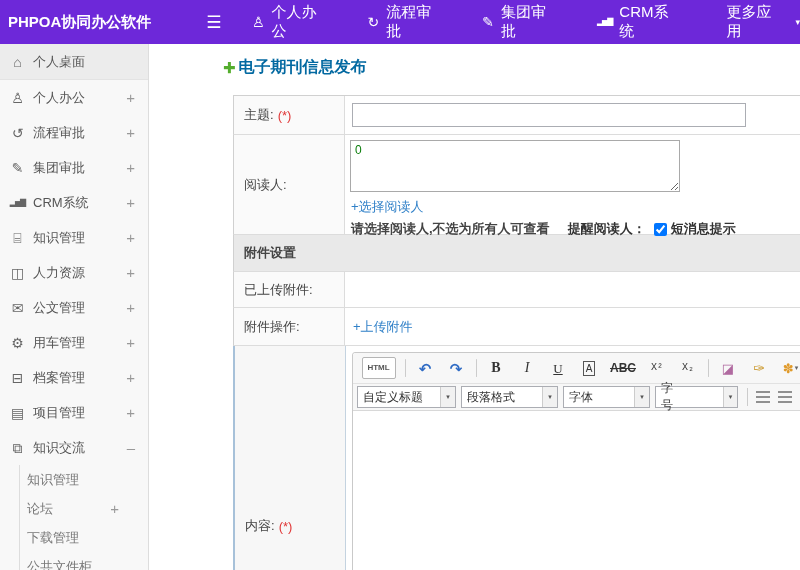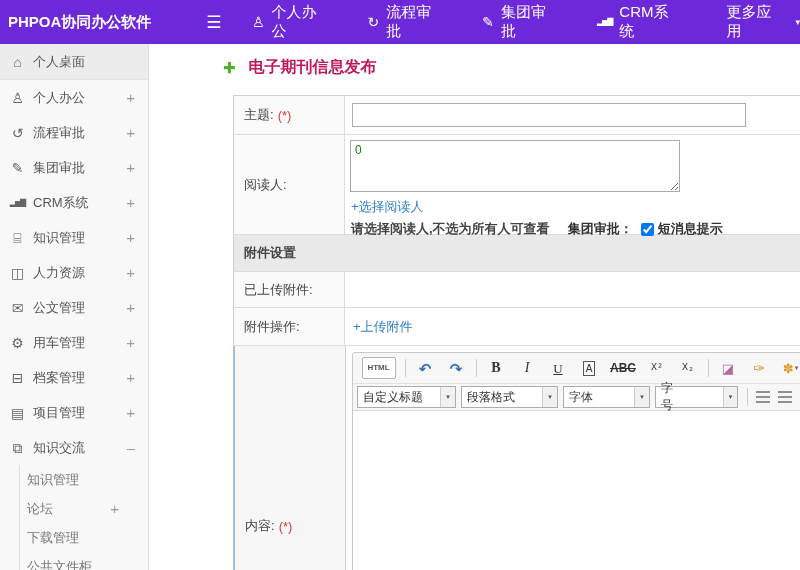--- a/index.html
+++ b/index.html
@@ -23,21 +23,21 @@
   .sicon{width:17px;margin-right:7px;color:#666;font-size:14px;text-align:center;line-height:1;}
   .sitem.chart .sicon{font-size:8px;letter-spacing:-1px;}
   .expand{position:absolute;right:13px;color:#999;font-size:15px;font-weight:300;}
   .sitem.sub{height:29px;padding-left:27px;color:#777;}
   .sitem.sub::before{content:"";position:absolute;left:19px;top:0;bottom:0;width:1px;background:#ddd;}
   .sitem.sub .expand{right:29px;}
   
   main{flex:1;overflow:hidden;padding-left:74px;background:#fff;}
   .ptitle{margin-top:13px;display:flex;align-items:center;}
   .plus{color:#54ad2e;font-size:15px;font-weight:bold;margin-right:3px;text-shadow:0 1px 0 #d8f0c8;}
-  .ptxt{font-size:16px;font-weight:bold;color:#be185d;margin-left:10px;}
+  .ptxt{font-size:16px;font-weight:bold;color:#0369a1;}
   
   .ftable{margin-top:17px;margin-left:10px;width:780px;border-top:1px solid #d0d0d0;}
   .frow{display:flex;border-bottom:1px solid #dcdcdc;border-left:1px solid #d0d0d0;background:#fff;}
   .lcell{width:100px;flex:none;background:#fafafa;border-right:1px solid #dcdcdc;
          display:flex;align-items:center;padding-left:10px;font-size:13px;color:#444;}
   .req{color:#e03636;margin-left:4px;}
   .vcell{flex:1;}
   .r-subject{height:38px;}
   .r-subject .vcell{display:flex;align-items:center;}
   .subject-input{margin-left:7px;width:388px;height:20px;border:1px solid #abadb3;outline:none;font-size:13px;}
@@ -260,21 +260,21 @@
         <div class="lcell">
           <span>阅读人:</span>
         </div>
         <div class="vcell">
           <textarea class="readers-ta" style="">0</textarea>
           <div class="sel-link">
             <a class="blue-link">+选择阅读人</a>
           </div>
           <div class="hintline">
             <span class="hint">请选择阅读人,不选为所有人可查看</span>
-            <span class="remind">集团审批：</span>
+            <span class="remind">提醒阅读人：</span>
             <input type="checkbox" checked="" style="">
             <span class="sms">短消息提示</span>
           </div>
         </div>
       </div>
 
       <div class="frow r-section">
         <span>附件设置</span>
       </div>
 

